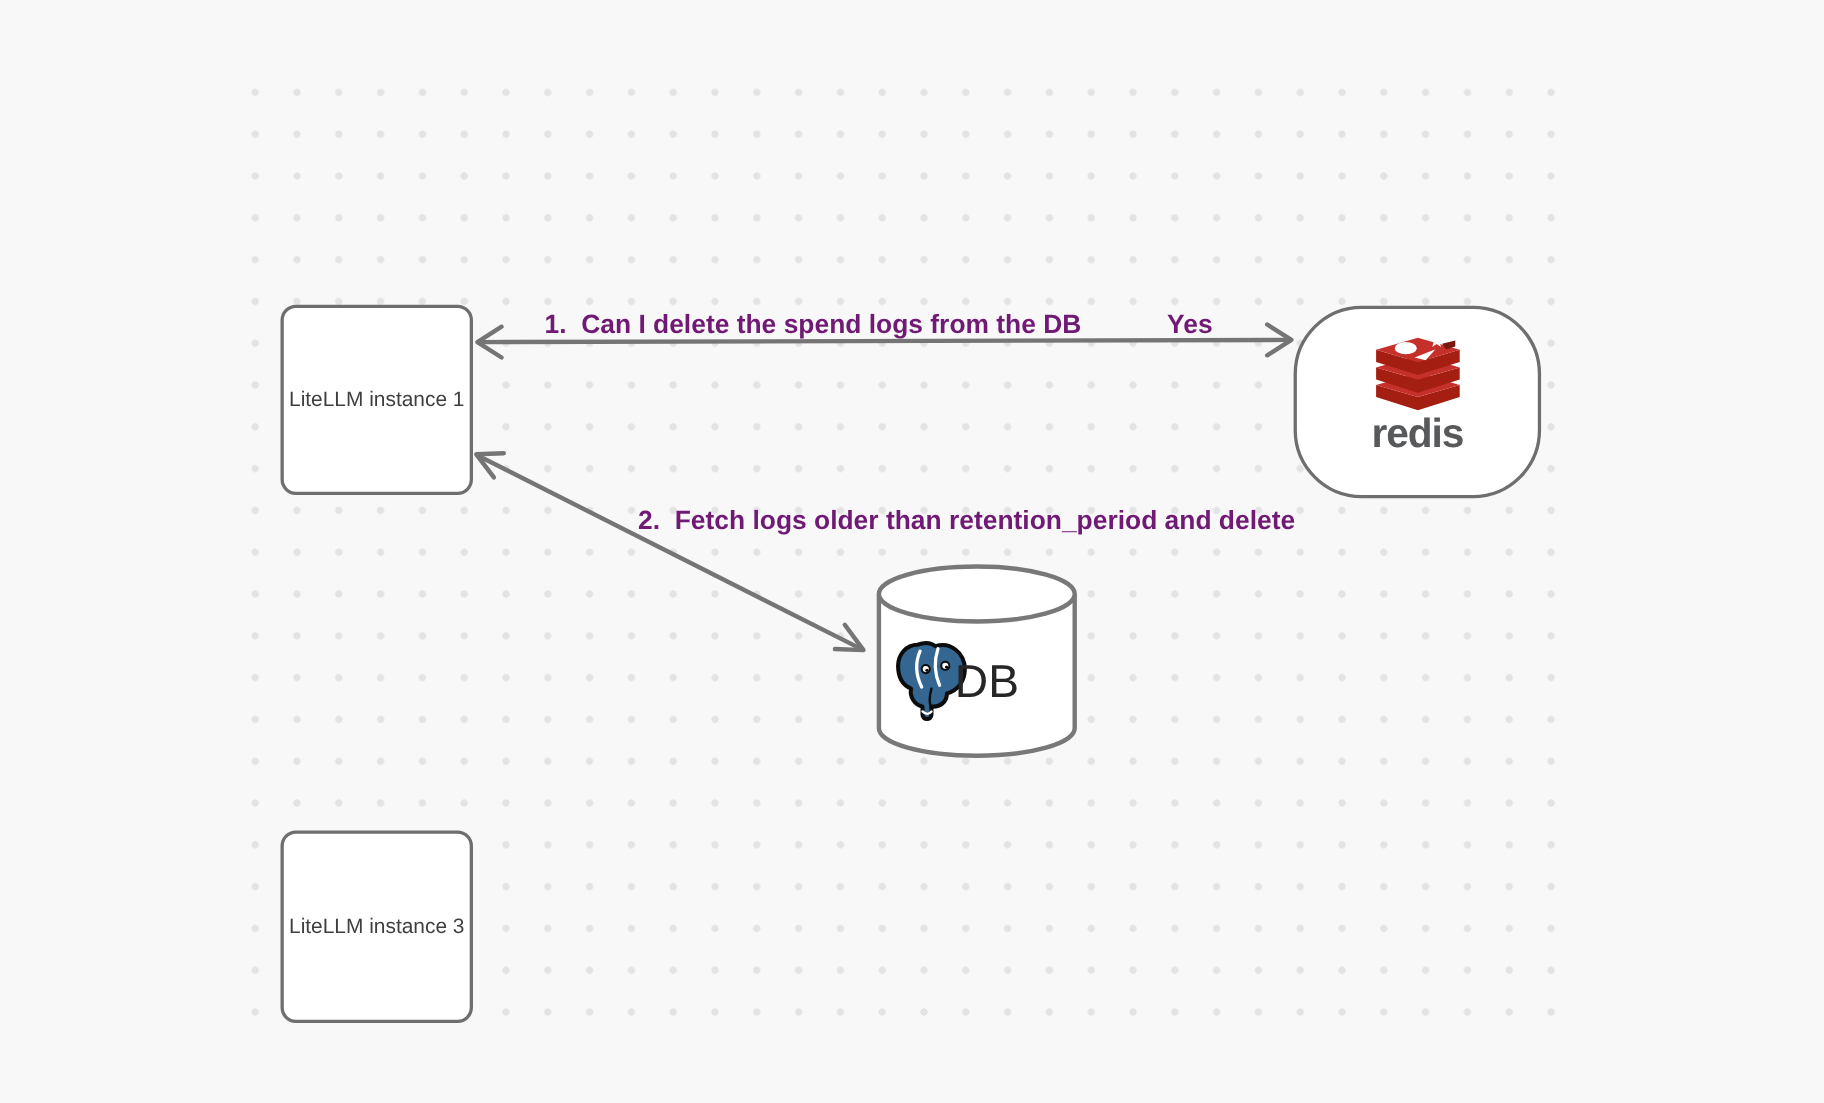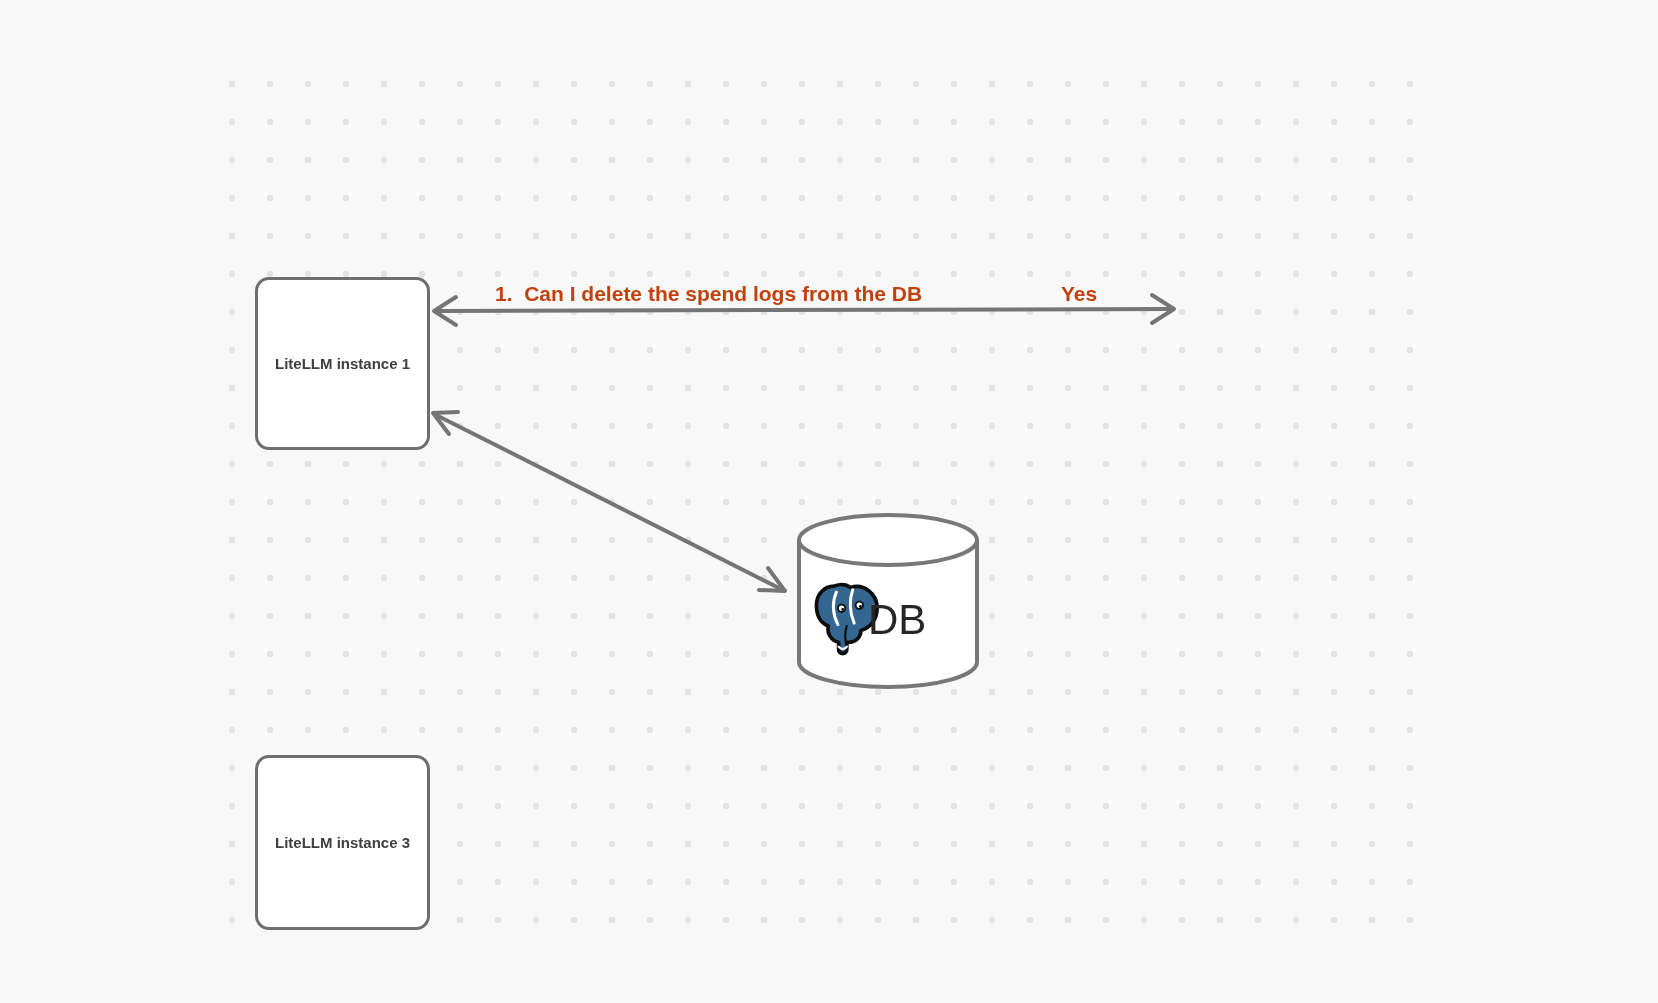--- a/index.html
+++ b/index.html
@@ -29,21 +29,21 @@
   .inst-box{
     position:absolute;
     left:255px;width:175px;height:173px;
     background:#ffffff;
     border:3.5px solid #6e6e6e;
     border-radius:14px;
     box-sizing:border-box;
     display:flex;align-items:center;justify-content:center;
   }
   .inst-box .inst-label{
-    font-size:15px;color:#3f3f3f;white-space:nowrap;font-weight:bold;
+    font-size:19px;color:#3f3f3f;white-space:nowrap;
   }
   .box1{top:277px;}
   .box2{top:517px;}
   .box3{top:755px;height:175px;}
   .redis-node{
     position:absolute;
     left:1176px;top:278px;width:225px;height:175px;
     background:#ffffff;
     border:3.5px solid #6e6e6e;
     border-radius:62px;
@@ -65,21 +65,21 @@
   .db-cyl{position:absolute;left:0;top:0;}
   .pg-logo{
     position:absolute;left:16px;top:68px;width:74px;height:78px;
   }
   .db-label{
     position:absolute;left:72px;top:84px;
     font-size:42px;color:#262626;
   }
   .edge-label{
     position:absolute;
-    font-size:21px;font-weight:bold;color:#c2410c;
+    font-size:24px;font-weight:bold;color:#701a75;
     white-space:pre;
   }
   .el-1{left:495px;top:282px;}
   .el-1-answer{left:1061px;top:282px;}
   .el-2{left:580px;top:460px;}
 </style>
 </head>
 <body>
 
 <div class="canvas">
@@ -103,20 +103,39 @@
 
   <div class="inst-box box1">
     <span class="inst-label">LiteLLM instance 1</span>
   </div>
 
 
   <div class="inst-box box3">
     <span class="inst-label">LiteLLM instance 3</span>
   </div>
 
+  <div class="redis-node">
+    <svg class="redis-logo" viewBox="0 0 80 72">
+
+      <polygon points="2,45 40,56 78,45 78,56 40,68 2,56" fill="#a41e11"></polygon>
+      <polygon points="40,34 78,45 40,56 2,45" fill="#c6302b"></polygon>
+
+      <polygon points="2,29 40,40 78,29 78,40 40,52 2,40" fill="#a41e11"></polygon>
+      <polygon points="40,18 78,29 40,40 2,29" fill="#c6302b"></polygon>
+
+      <polygon points="2,13 40,24 78,13 78,24 40,36 2,24" fill="#a41e11"></polygon>
+      <polygon points="40,2 78,13 40,24 2,13" fill="#c6302b"></polygon>
+
+      <ellipse cx="29" cy="11.5" rx="10" ry="5.5" fill="#ffffff"></ellipse>
+      <polygon points="37,20 56,12.5 47,22.5" fill="#ffffff"></polygon>
+      <polygon points="57,-1.5 58.7,2.9 63.4,3.1 59.7,6 61,10.4 57,7.7 53,10.4 54.3,6 50.6,3.1 55.3,2.9" fill="#ffffff"></polygon>
+      <polygon points="62,7.5 74,4.5 74,10 65.5,12.8" fill="#7c170e"></polygon>
+    </svg>
+    <div class="redis-word">redis</div>
+  </div>
 
   <div class="db-node">
     <svg class="db-cyl" width="184" height="180" viewBox="0 0 184 180">
       <path d="M3 28 L3 150 A89 25 0 0 0 181 150 L181 28" fill="#ffffff" stroke="#787878" stroke-width="4"></path>
       <ellipse cx="92" cy="28" rx="89" ry="25" fill="#ffffff" stroke="#787878" stroke-width="4"></ellipse>
     </svg>
     <svg class="pg-logo" viewBox="0 0 100 105">
       <path d="M30 8 C16 8 6 20 6 34 C6 48 12 58 22 62 C20 72 26 82 36 84 L36 94 C36 101 47 101 47 94 L47 84 C58 85 66 78 66 68 C80 64 88 52 88 38 C88 18 70 4 52 10 C46 5 38 5 30 8 Z" fill="#336791" stroke="#0c0c0c" stroke-width="5" stroke-linejoin="round"></path>
       <path d="M33 16 C27 30 28 46 35 60" stroke="#ffffff" stroke-width="4" fill="none" stroke-linecap="round"></path>
       <path d="M55 13 C50 28 51 44 57 58" stroke="#ffffff" stroke-width="4" fill="none" stroke-linecap="round"></path>
@@ -125,14 +144,15 @@
       <circle cx="64" cy="34" r="5" fill="#ffffff" stroke="#0c0c0c" stroke-width="2.5"></circle>
       <circle cx="65.5" cy="35.5" r="2" fill="#0c0c0c"></circle>
       <path d="M47 62 C44 72 44 80 47 88" stroke="#0c0c0c" stroke-width="3" fill="none" stroke-linecap="round"></path>
       <path d="M36 90 C40 94 44 94 47 90" stroke="#ffffff" stroke-width="3" fill="none" stroke-linecap="round"></path>
     </svg>
     <div class="db-label">DB</div>
   </div>
 
   <div class="edge-label el-1">1.  Can I delete the spend logs from the DB</div>
   <div class="edge-label el-1-answer">Yes</div>
+  <div class="edge-label el-2">2.  Fetch logs older than retention_period and delete</div>
 
 </div>
 
 </body></html>

